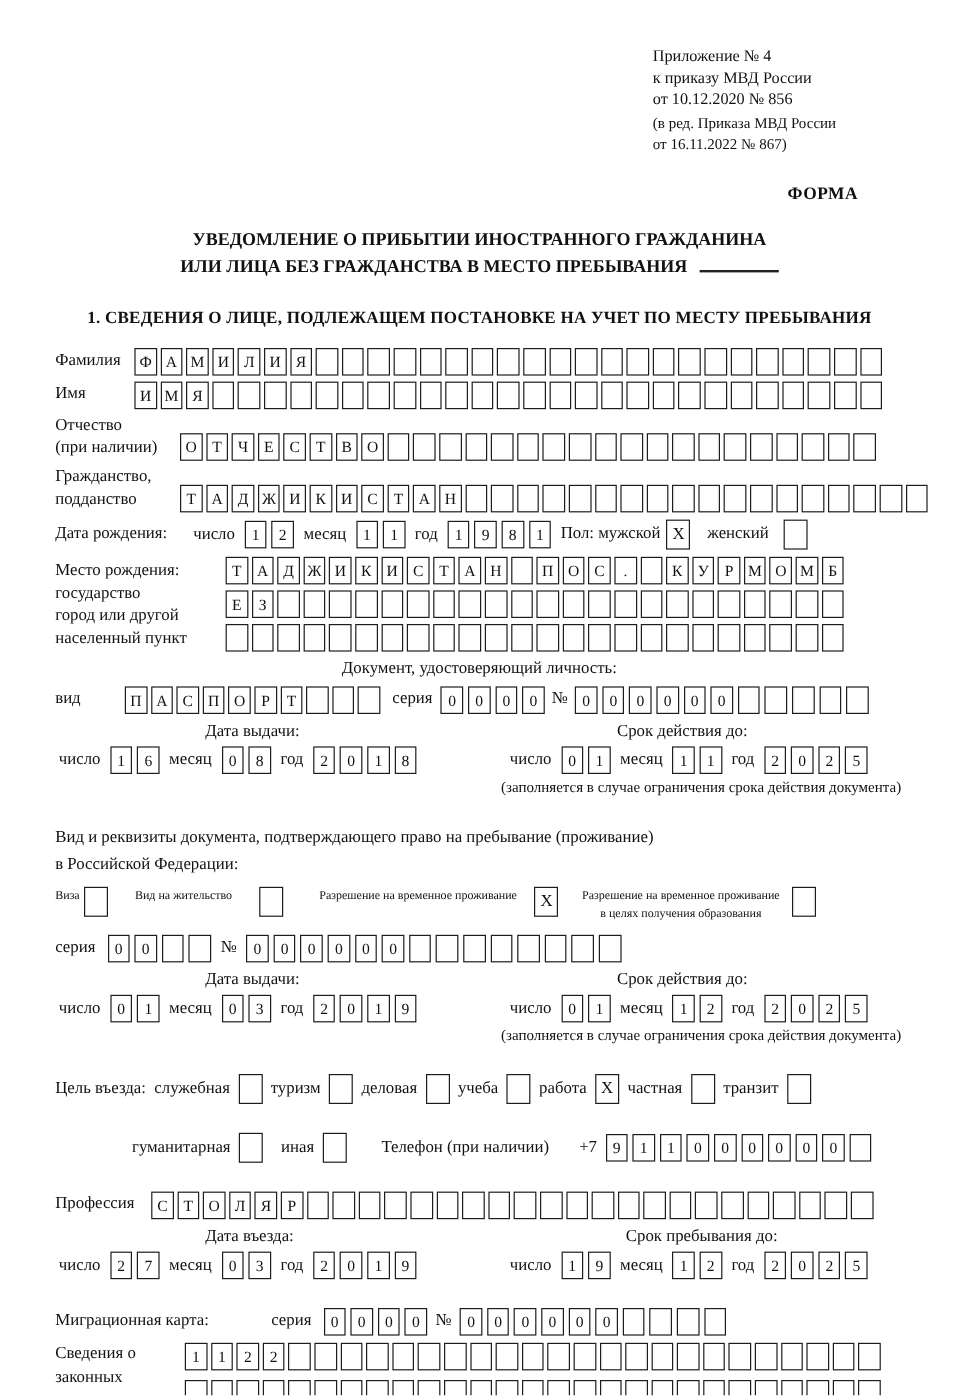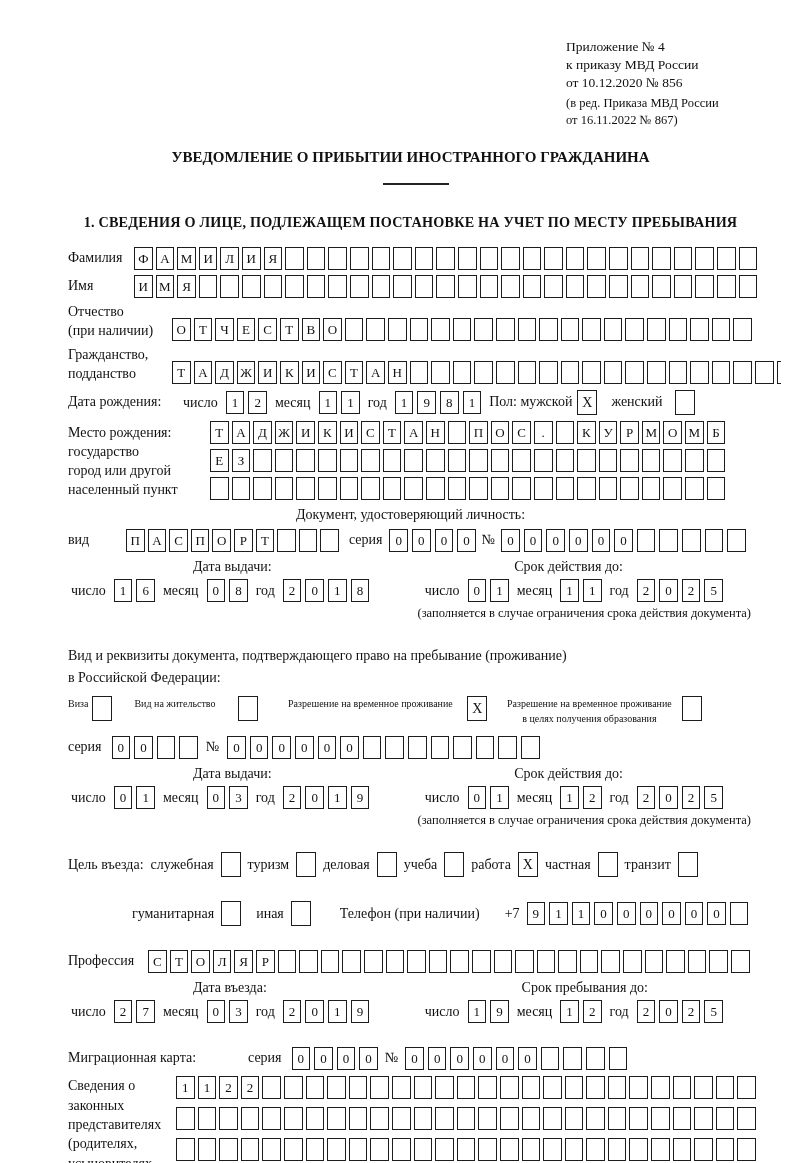--- a/index.html
+++ b/index.html
@@ -1,20 +1,20 @@
 <!DOCTYPE html>
 <html lang="ru"><head>
 <meta charset="utf-8">
 <style>
   html,body{margin:0;padding:0;background:#ffffff;}
   .page{
     width:781px;height:1163px;box-sizing:border-box;
     background:#fff;color:#111;
     font-family:"Liberation Serif","DejaVu Serif",serif;
-    padding:38px 28px 0 68px;position:relative;overflow:hidden;
+    padding:38px 28px 0 46px;position:relative;overflow:hidden;
   }
   .tr-block{margin-left:498px;font-size:13.5px;line-height:1.32;}
   .tr-block .amend{font-size:12.5px;margin-top:4px;line-height:1.3;}
   .forma{font-weight:bold;font-size:14.5px;text-align:right;padding-right:38px;margin-top:26px;letter-spacing:.4px;}
   .title{text-align:center;font-weight:bold;font-size:15px;line-height:1.55;margin-top:18px;}
   .title-blank{display:inline-block;width:66px;border-bottom:2px solid #222;height:12px;margin-left:10px;}
   .sec-heading{font-weight:bold;font-size:14.2px;text-align:center;margin-top:22px;margin-bottom:16px;letter-spacing:.2px;}
   .frow{display:flex;align-items:center;margin-bottom:5px;}
   .frow-top{align-items:flex-end;}
   .lbl{font-size:14px;flex-shrink:0;line-height:1.35;}
@@ -56,25 +56,26 @@
 
   <div class="tr-block">
     <div>Приложение № 4</div>
     <div>к приказу МВД России</div>
     <div>от 10.12.2020 № 856</div>
     <div class="amend">
       <div>(в ред. Приказа МВД России</div>
       <div>от 16.11.2022 № 867)</div>
     </div>
   </div>
+  <div class="forma">ФОРМА</div>
 
   <div class="title">
     <div>УВЕДОМЛЕНИЕ О ПРИБЫТИИ ИНОСТРАННОГО ГРАЖДАНИНА</div>
     <div>
-      <span class="title-blank"></span>
+      <span>ИЛИ ЛИЦА БЕЗ ГРАЖДАНСТВА В МЕСТО ПРЕБЫВАНИЯ</span><span class="title-blank"></span>
     </div>
   </div>
 
   <div class="sec-heading">1. СВЕДЕНИЯ О ЛИЦЕ, ПОДЛЕЖАЩЕМ ПОСТАНОВКЕ НА УЧЕТ ПО МЕСТУ ПРЕБЫВАНИЯ</div>
 
   <div class="frow">
     <div class="lbl w65">Фамилия</div>
     <div class="cells">
         <div class="cell">Ф</div>
         <div class="cell">А</div>

